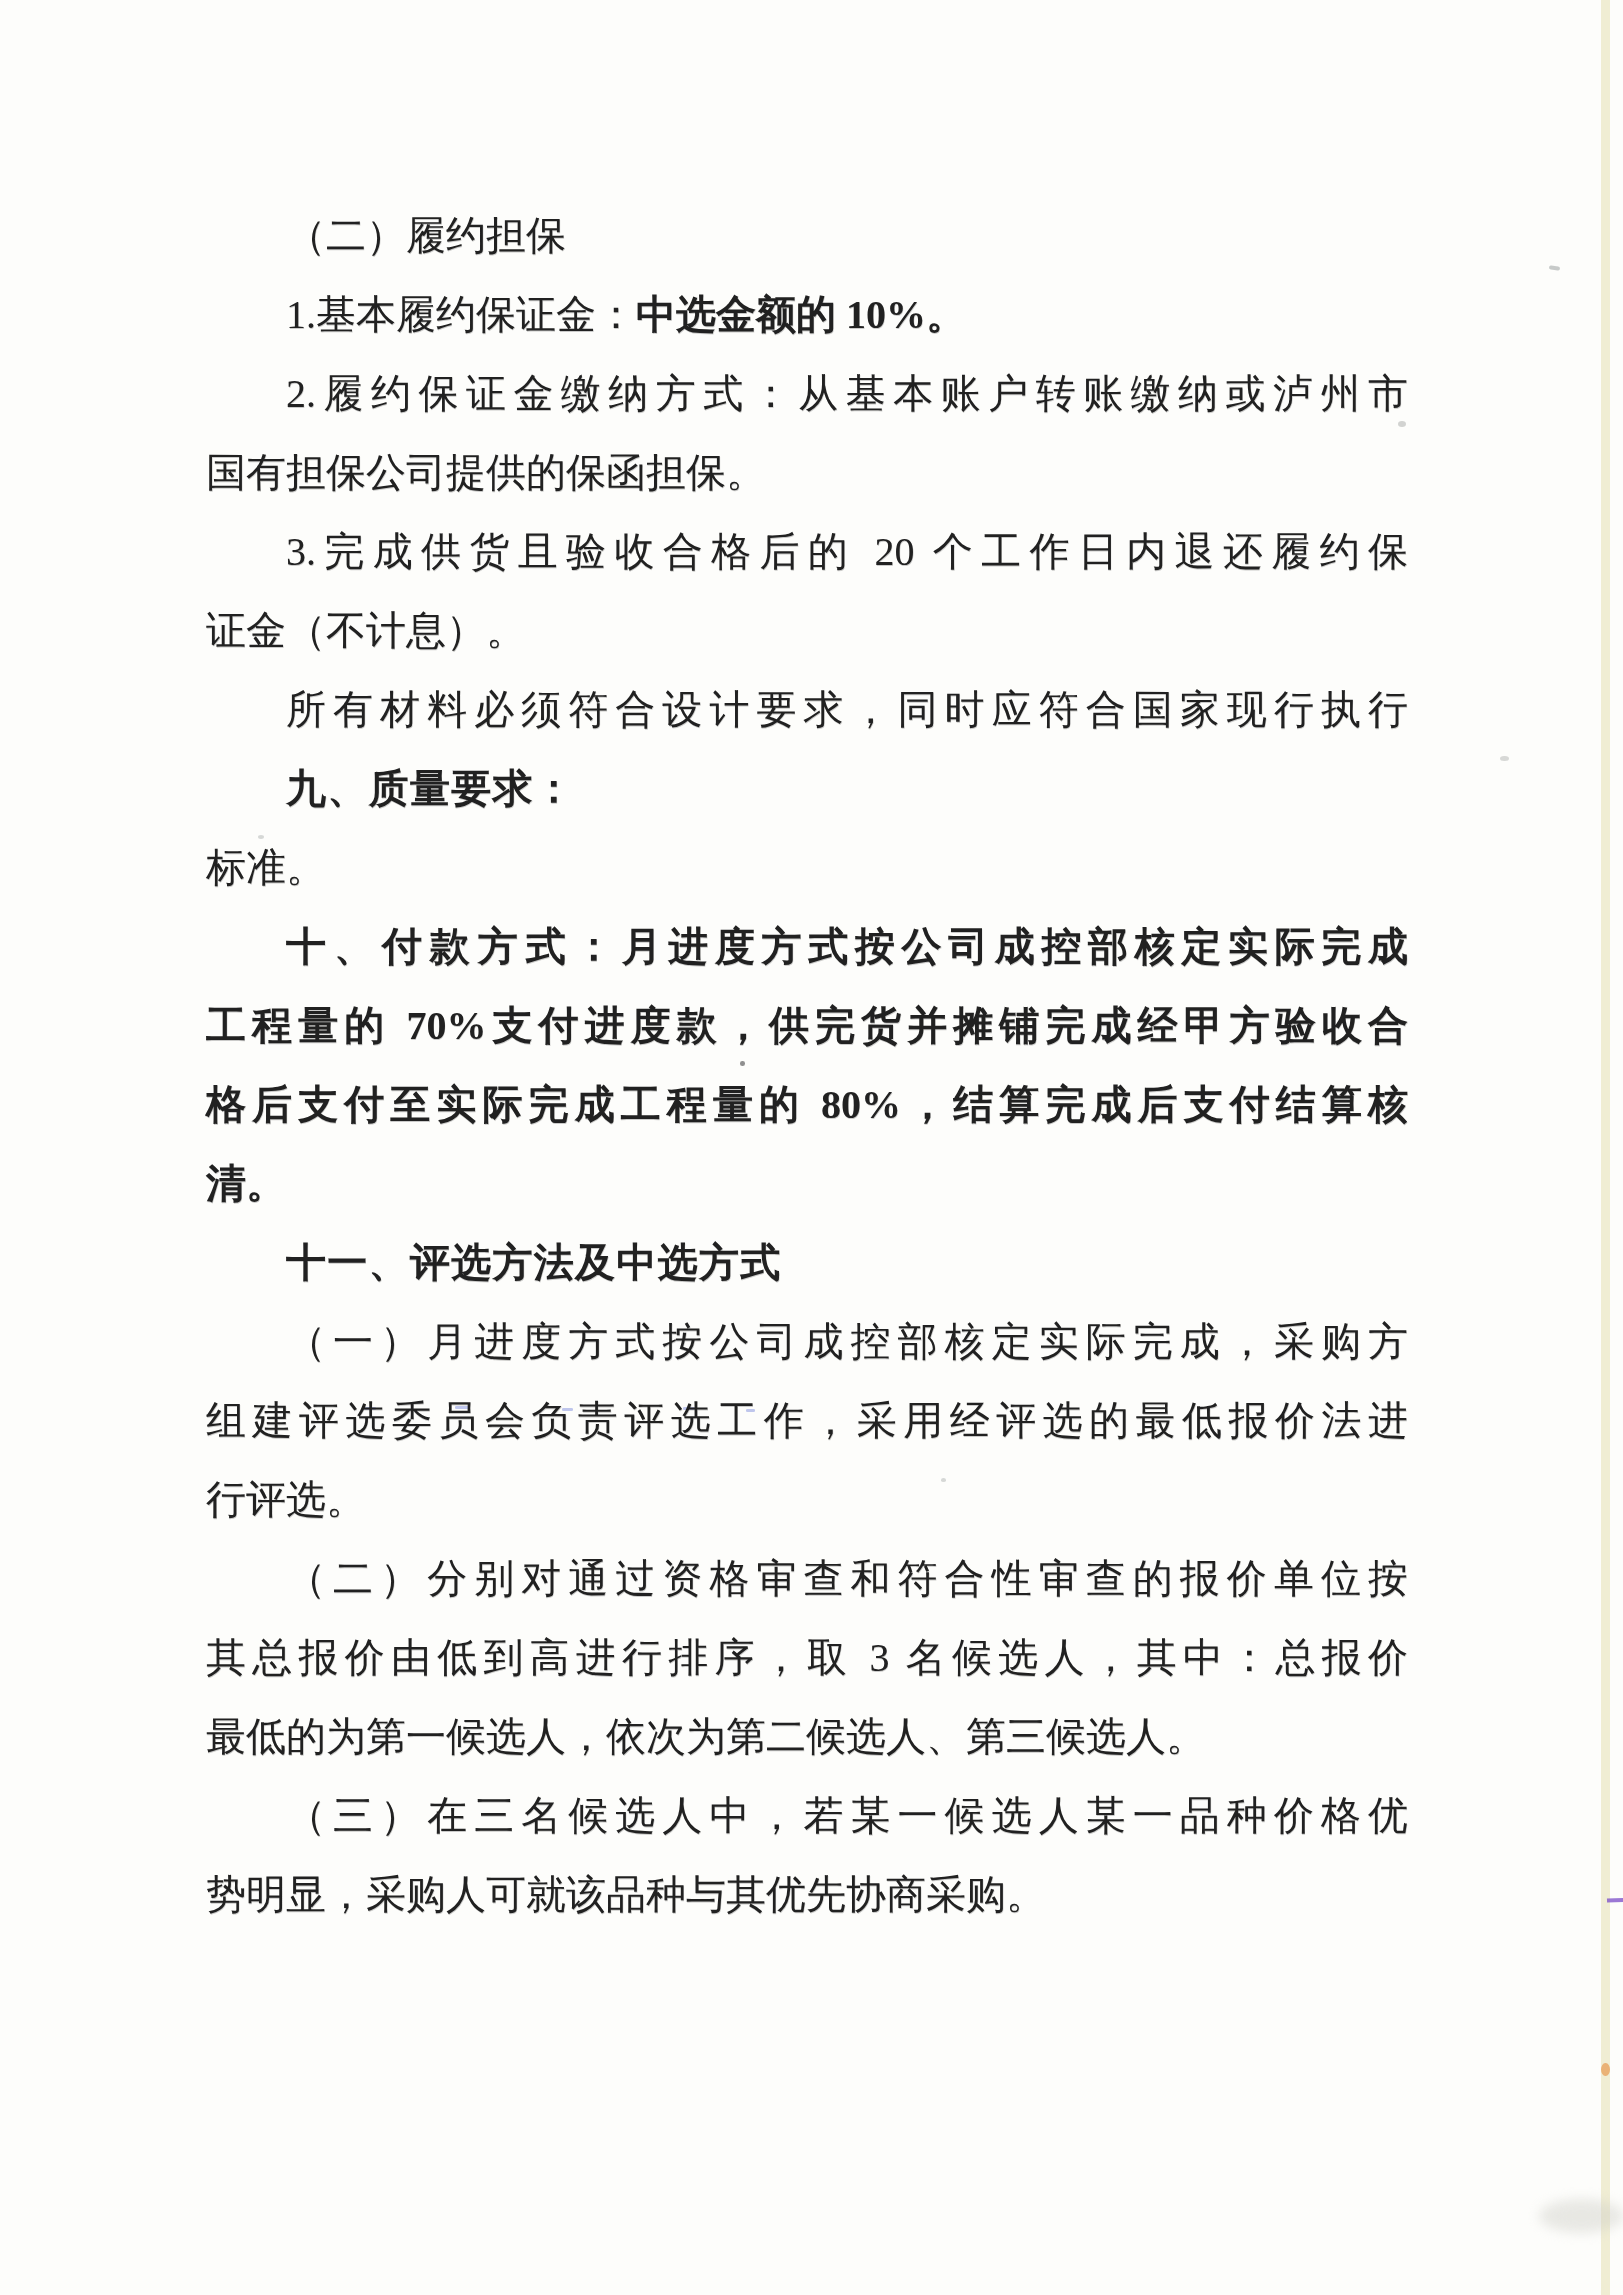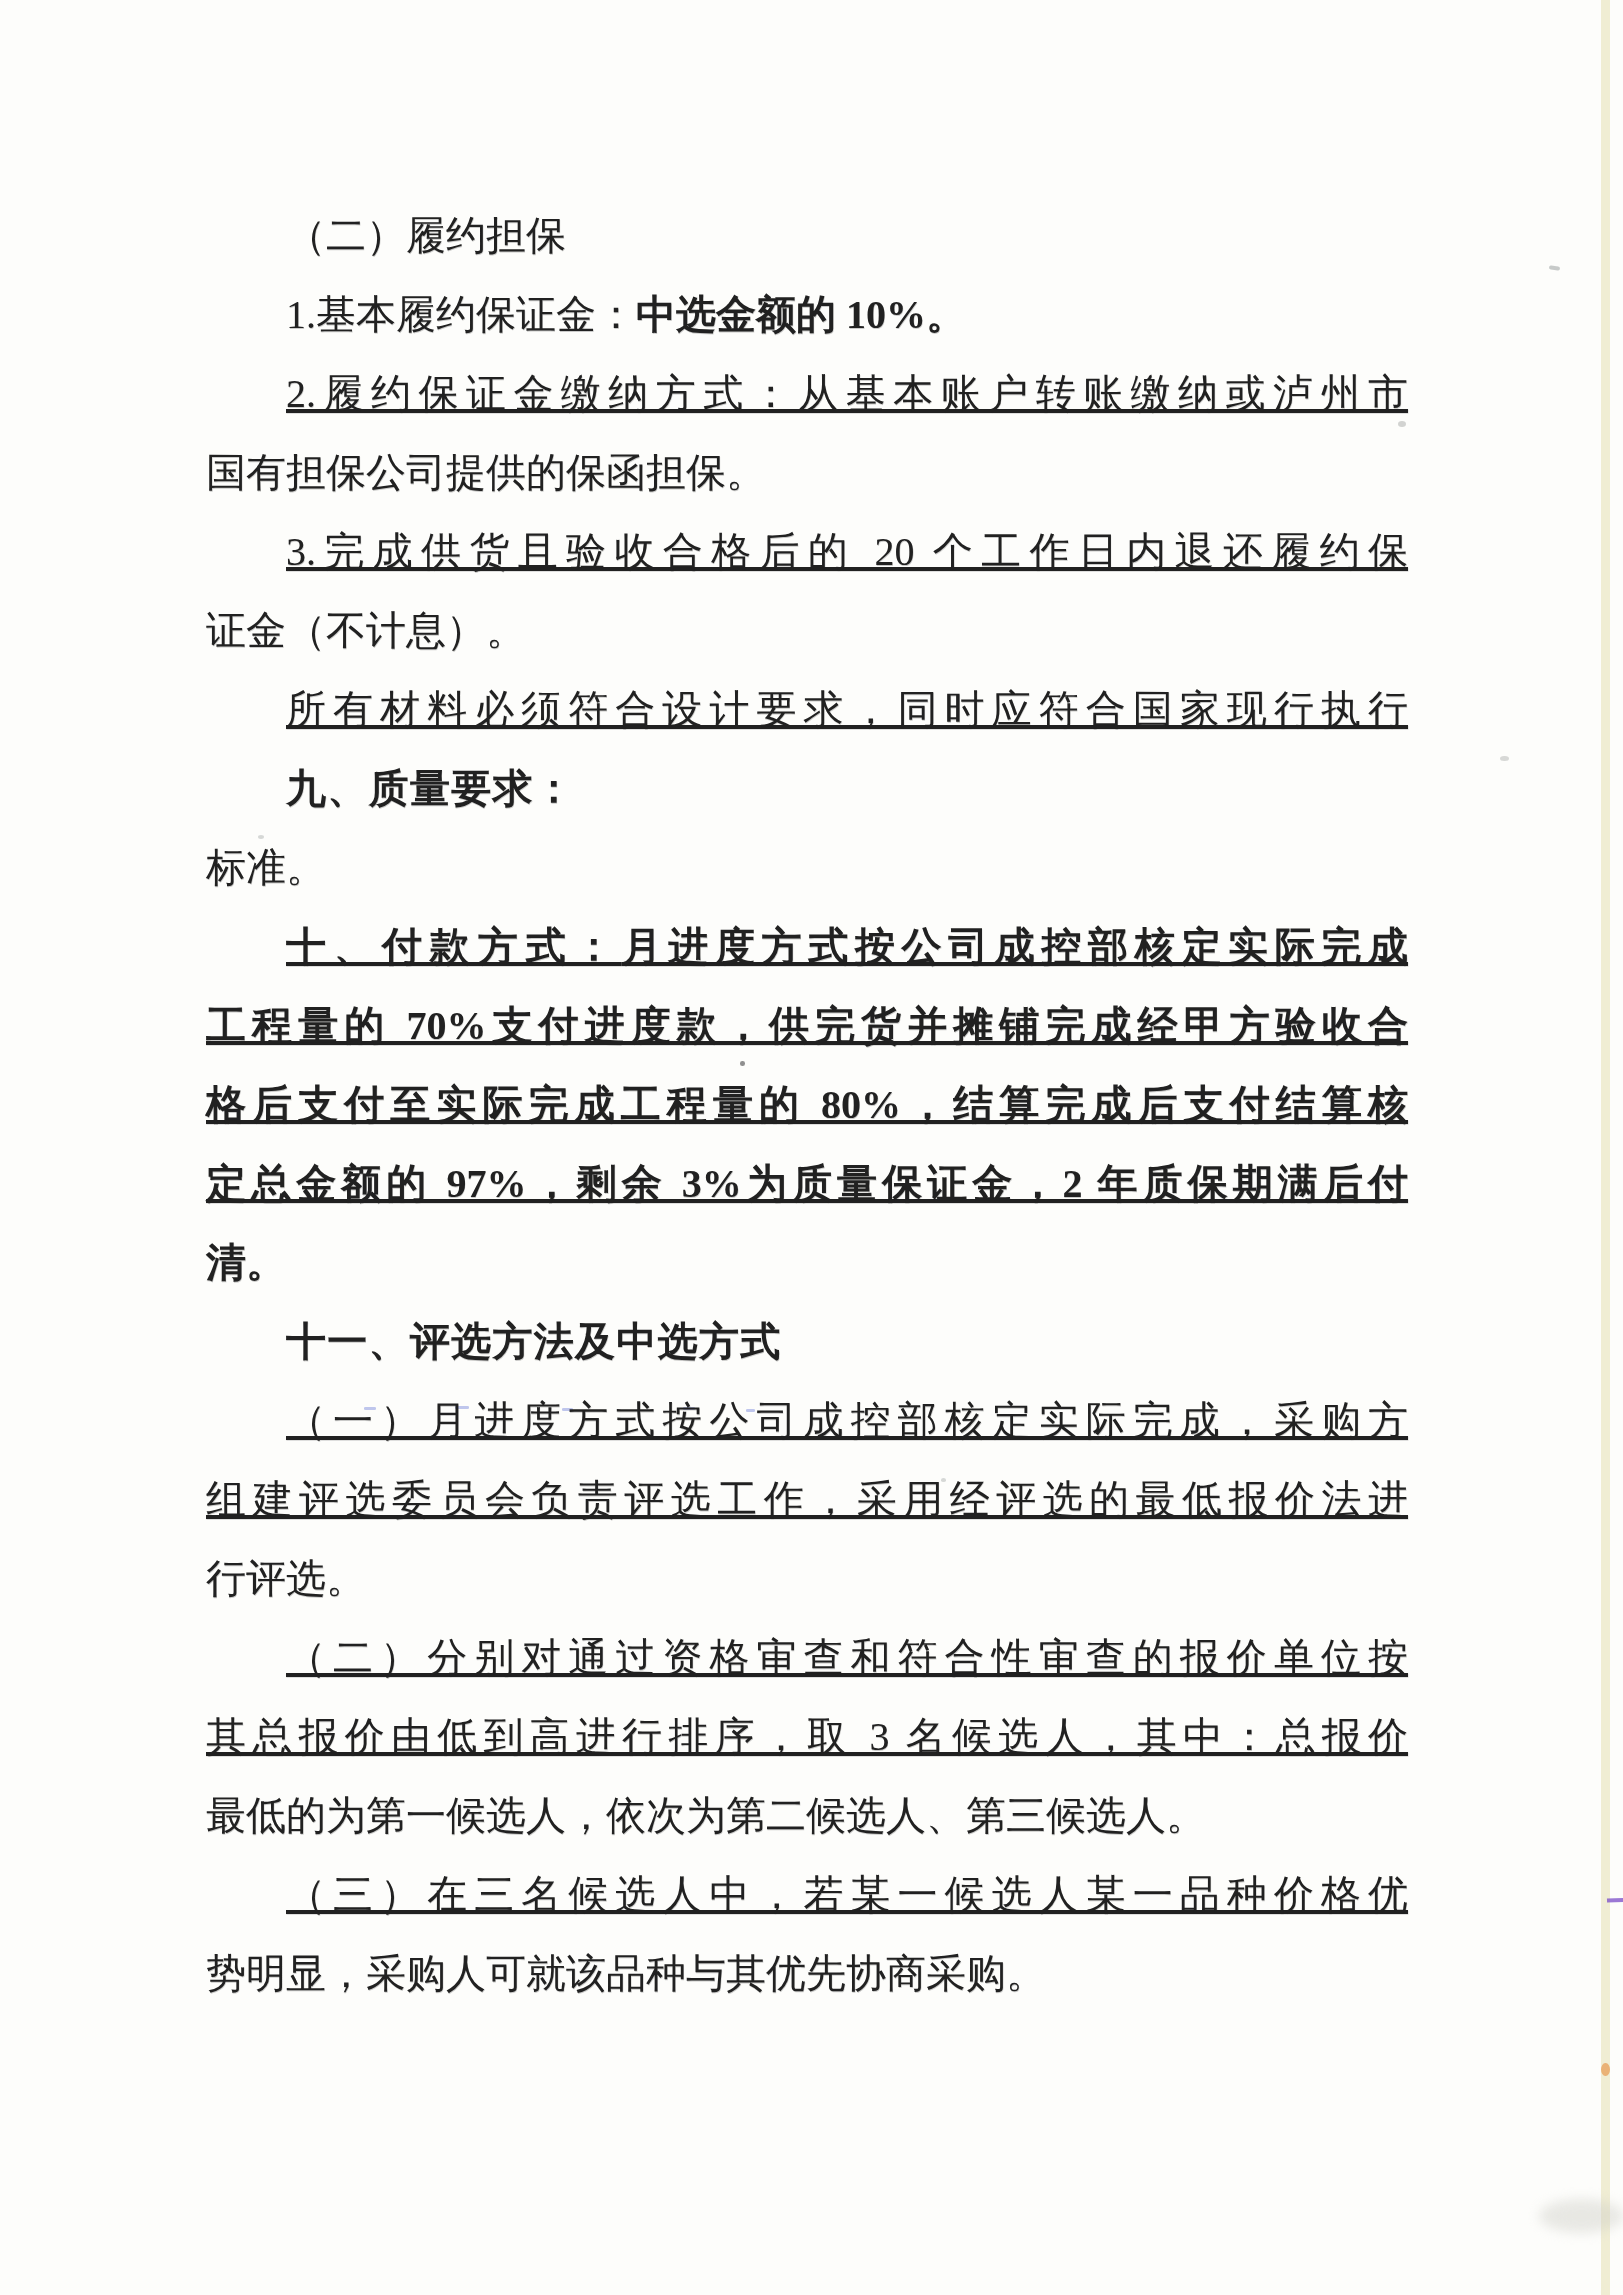--- a/index.html
+++ b/index.html
@@ -23,21 +23,21 @@
     left: 206px;
     top: 196px;
     width: 1202px;
     font-size: 40px;
     line-height: 79px;
     text-shadow: 0.4px 0.6px 0.4px rgba(25,25,25,0.22);
   }
 
   .line { text-align: left; white-space: pre-wrap; }
   .line.indent { text-indent: 2em; }
-  .line.fill { text-align: justify; text-align-last: justify; text-decoration: underline; }
+  .line.fill { text-align: justify; text-align-last: justify; }
 
   .seg.regular { font-weight: 400; }
   .seg.bold { font-weight: 700; }
   .seg.heading {
     font-weight: 700;
     font-family: "Liberation Sans", "DejaVu Sans", sans-serif;
     letter-spacing: 1.3px;
   }
 
   
@@ -99,21 +99,20 @@
       <div class="line indent fill"><span class="seg regular">2.履约保证金缴纳方式：从基本账户转账缴纳或泸州市</span></div>
       <div class="line"><span class="seg regular">国有担保公司提供的保函担保。</span></div>
       <div class="line indent fill"><span class="seg regular">3.完成供货且验收合格后的 20 个工作日内退还履约保</span></div>
       <div class="line"><span class="seg regular">证金（不计息）。</span></div>
       <div class="line indent fill"><span class="seg regular">所有材料必须符合设计要求，同时应符合国家现行执行</span></div>
       <div class="line indent"><span class="seg heading">九、质量要求：</span></div>
       <div class="line"><span class="seg regular">标准。</span></div>
       <div class="line indent fill"><span class="seg heading">十、付款方式：</span><span class="seg bold">月进度方式按公司成控部核定实际完成</span></div>
       <div class="line fill"><span class="seg bold">工程量的 70%支付进度款，供完货并摊铺完成经甲方验收合</span></div>
       <div class="line fill"><span class="seg bold">格后支付至实际完成工程量的 80%，结算完成后支付结算核</span></div>
-      <div class="line fill"><span class="seg bold">定总金额的 97%，剩余 3%为质量保证金，2 年质保期满后付</span></div>
       <div class="line"><span class="seg bold">清。</span></div>
       <div class="line indent"><span class="seg heading">十一、评选方法及中选方式</span></div>
       <div class="line indent fill"><span class="seg regular">（一）月进度方式按公司成控部核定实际完成，采购方</span></div>
       <div class="line fill"><span class="seg regular">组建评选委员会负责评选工作，采用经评选的最低报价法进</span></div>
       <div class="line"><span class="seg regular">行评选。</span></div>
       <div class="line indent fill"><span class="seg regular">（二）分别对通过资格审查和符合性审查的报价单位按</span></div>
       <div class="line fill"><span class="seg regular">其总报价由低到高进行排序，取 3 名候选人，其中：总报价</span></div>
       <div class="line"><span class="seg regular">最低的为第一候选人，依次为第二候选人、第三候选人。</span></div>
       <div class="line indent fill"><span class="seg regular">（三）在三名候选人中，若某一候选人某一品种价格优</span></div>
       <div class="line"><span class="seg regular">势明显，采购人可就该品种与其优先协商采购。</span></div>

